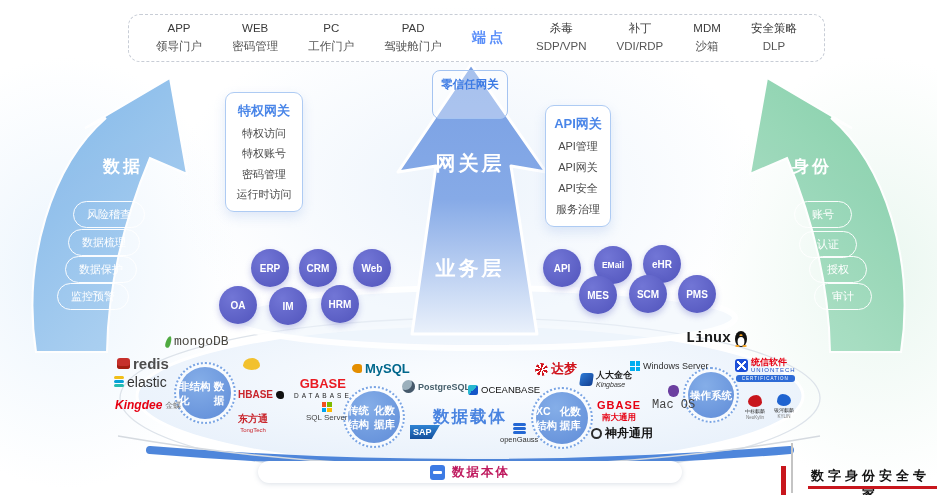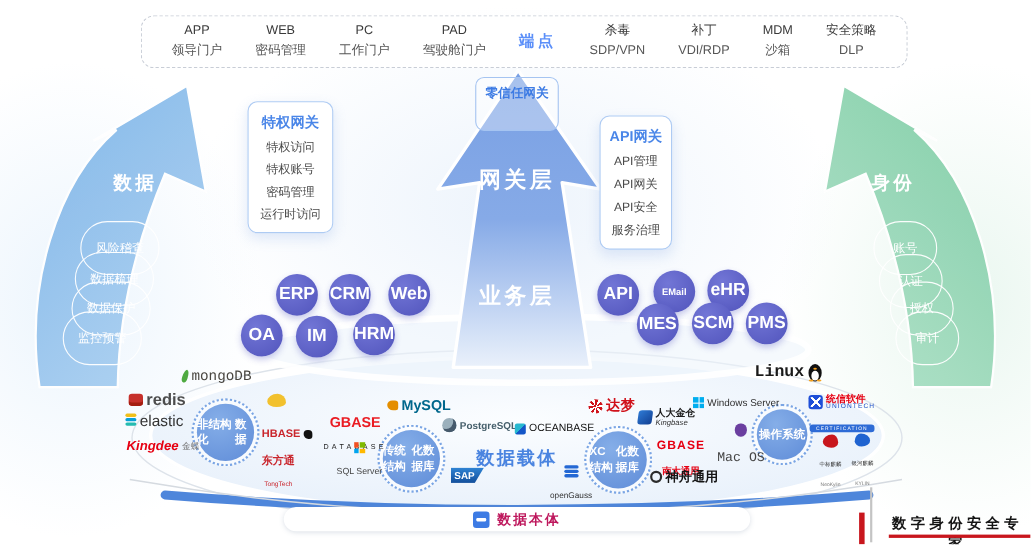--- a/index.html
+++ b/index.html
@@ -29,41 +29,41 @@
   .gwitem{font-size:11px;color:#4A4A4A}
 
   
   .ztbox{position:absolute;left:432px;top:70px;width:76px;height:49px;border:1.4px solid #A5C4F1;
     border-radius:8px;background:rgba(255,255,255,.35);box-sizing:border-box;z-index:2}
   .ztlabel{position:absolute;left:432px;top:77px;width:76px;text-align:center;font-size:11.5px;
     font-weight:bold;color:#3D7BE4;z-index:4}
 
   
   .app{position:absolute;width:38px;height:38px;border-radius:50%;
-    background:radial-gradient(circle at 35% 30%, #7276D6, #5154BC);color:#fff;font-size:16px;
+    background:radial-gradient(circle at 35% 30%, #7276D6, #5154BC);color:#fff;font-size:10px;
     font-weight:bold;display:flex;align-items:center;justify-content:center;z-index:3;
     box-shadow:0 3px 6px rgba(80,84,190,.30)}
   .app.sm{font-size:8.5px}
 
   
   .dc{position:absolute;border:2px dotted #7AA5E4;border-radius:50%;padding:3px;box-sizing:border-box;
     background:rgba(255,255,255,.55);z-index:3}
   .dcin{width:100%;height:100%;border-radius:50%;
     background:radial-gradient(circle at 38% 30%, #85AEE8, #5F8CD8);display:flex;flex-direction:row;
     align-items:center;justify-content:center;color:#fff;font-size:10.5px;font-weight:bold;line-height:1.35}
 
   
   .pill{position:absolute;border:1.3px solid rgba(255,255,255,.95);border-radius:999px;color:#fff;
-    font-size:11px;text-align:center;padding:16px 0;z-index:4}
+    font-size:11px;text-align:center;padding:5px 0;z-index:4}
   .lbl{position:absolute;color:#fff;font-weight:bold;text-align:center;z-index:4}
   .lbl-blue{position:absolute;color:#4A84E0;font-weight:bold;text-align:center;z-index:3}
 
   
   .logo{position:absolute;display:flex;align-items:center;gap:3px;white-space:nowrap;z-index:3}
-  .logo.colC{flex-direction:column;gap:12px}
+  .logo.colC{flex-direction:column;gap:1px}
   .serif{font-family:Liberation Mono, monospace}
   .ic{display:inline-block}
   .ic-leaf{width:5px;height:12px;background:#4FAA41;border-radius:50% 50% 50% 50%/62% 62% 38% 38%;transform:rotate(18deg)}
   .ic-redis{width:13px;height:11px;background:#C6302B;border-radius:3px;box-shadow:inset 0 -3px 0 #A41E11}
   .ic-elastic{width:10px;height:12px;display:flex;flex-direction:column;gap:1px}
   .ic-elastic i{height:3px;border-radius:2px}
   .ic-hadoop{width:17px;height:12px;background:#F2C12E;border-radius:55% 45% 50% 50%/60% 65% 35% 40%}
   .ic-blob-k{width:8px;height:8px;background:#111;border-radius:50% 50% 40% 60%}
   .ic-msflag{width:10px;height:10px;display:grid;grid-template-columns:1fr 1fr;gap:1px}
   .ic-msflag i{display:block}

